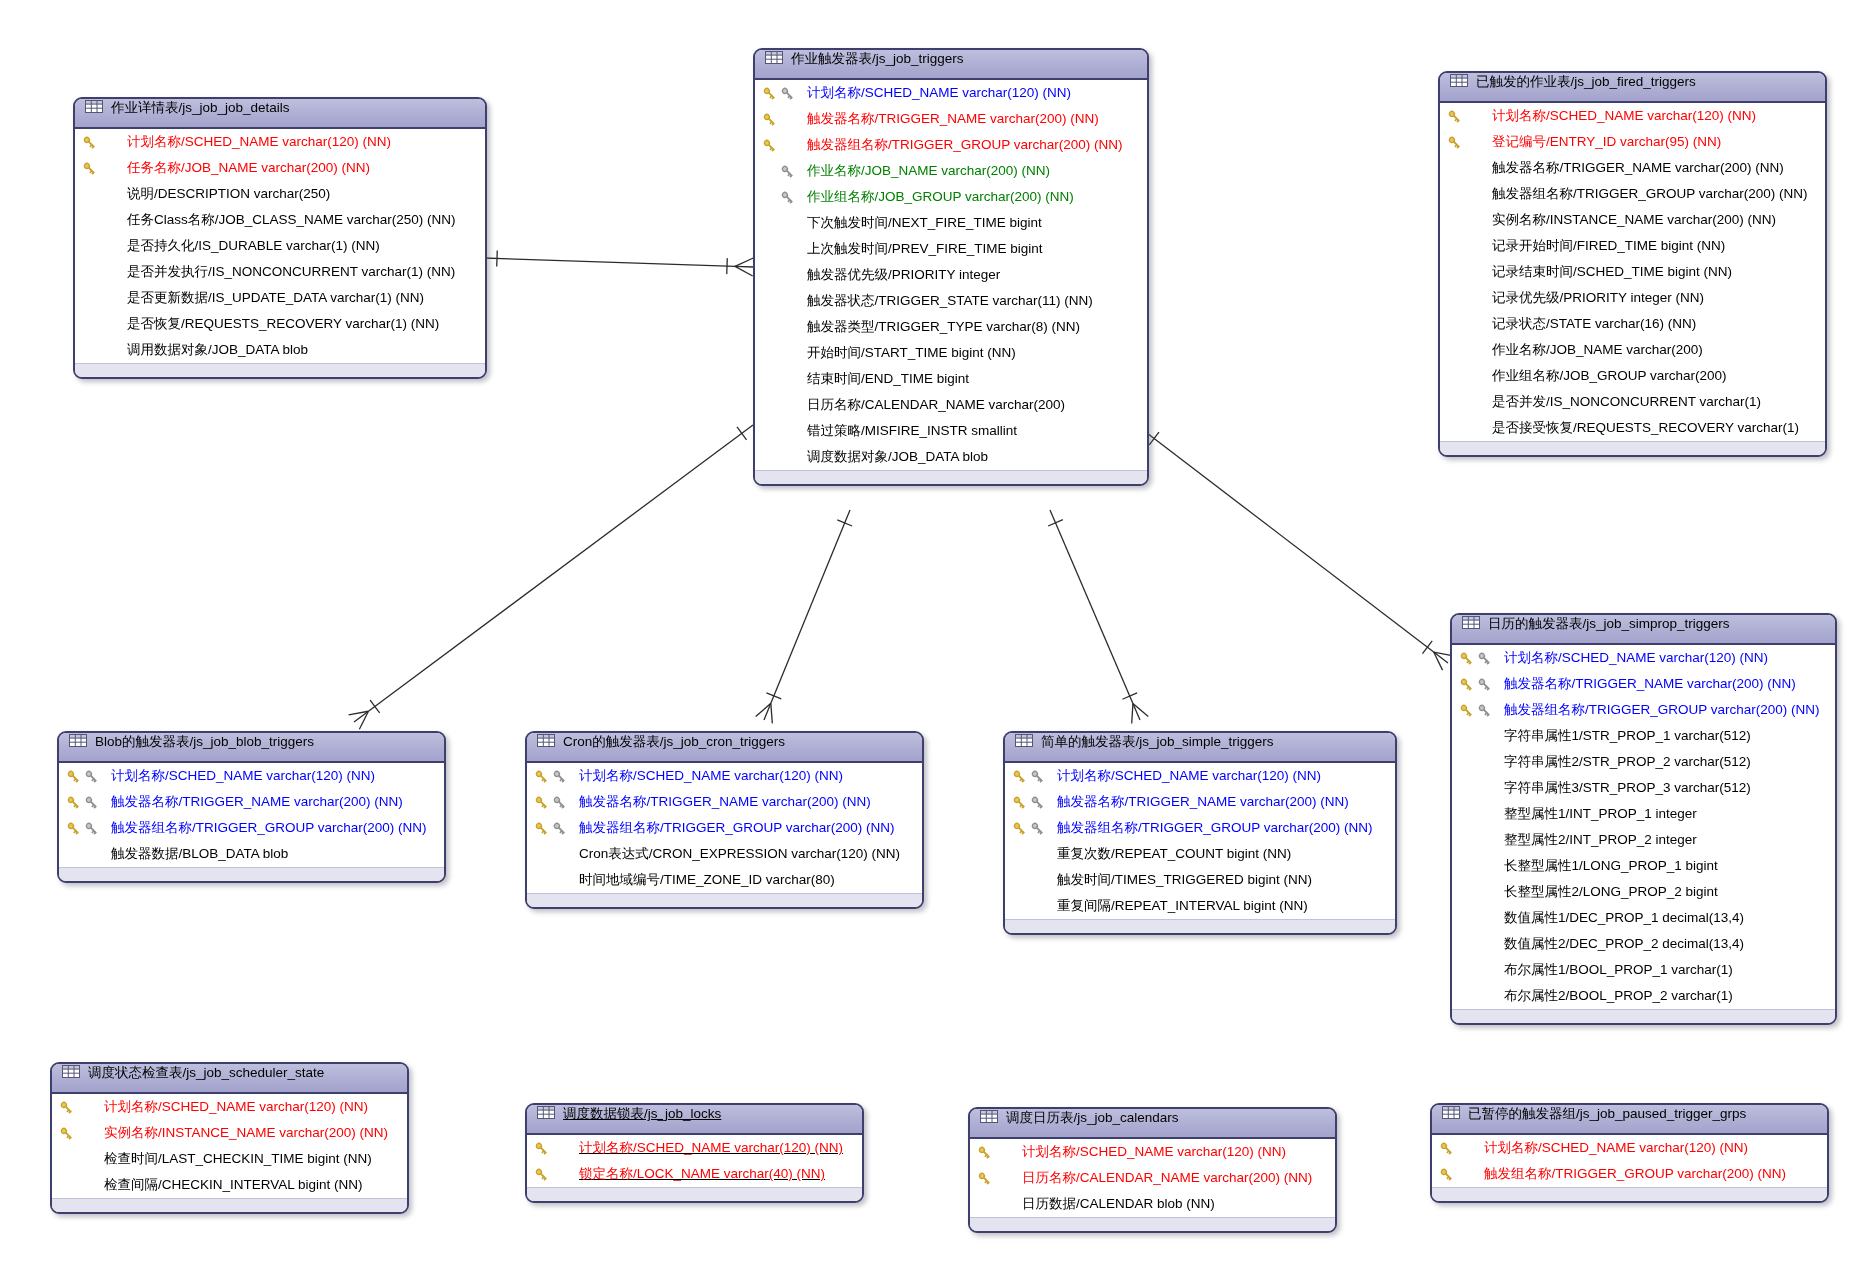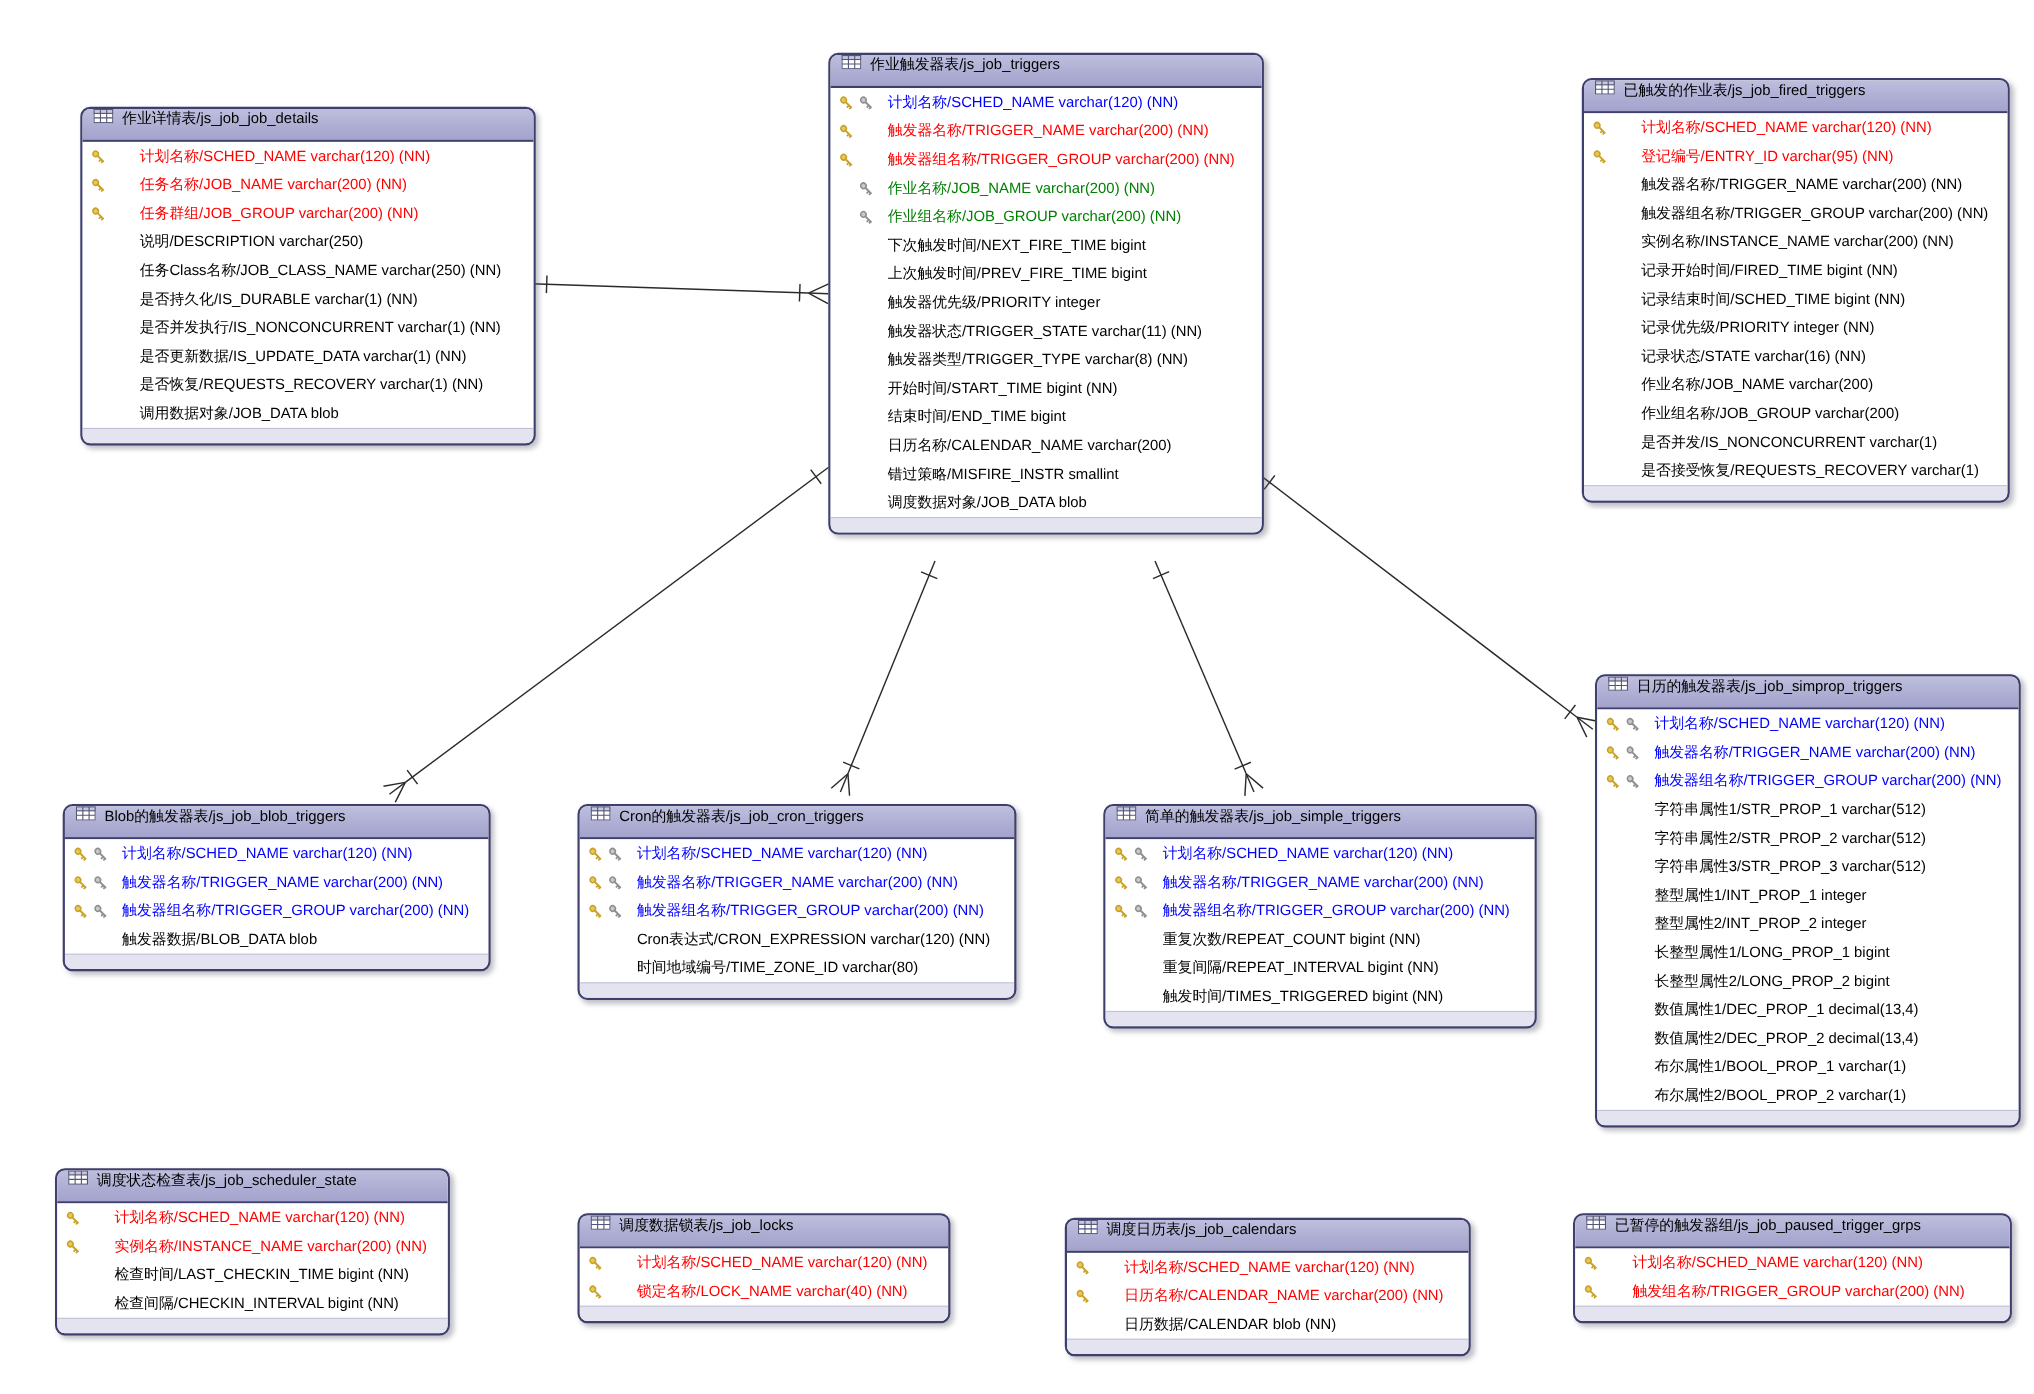--- a/index.html
+++ b/index.html
@@ -107,29 +107,20 @@
   <div class="row">
     <span class="ftext c-pk">任务名称/JOB_NAME varchar(200) (NN)</span>
   <span class="k1"><svg width="16" height="16" viewBox="0 0 16 16">
               <g transform="rotate(45 8 8)">
                 <circle cx="3.6" cy="8" r="2.5" fill="#E8C85A" stroke="#C9A227" stroke-width="1.4"></circle>
                 <path d="M6.2 8 H14" stroke="#C9A227" stroke-width="1.8" fill="none"></path>
                 <path d="M10.6 8 v2.8 M13 8 v2.2" stroke="#C9A227" stroke-width="1.6" fill="none"></path>
               </g>
             </svg></span></div>
 
-  <div class="row">
-    <span class="ftext c-pk">任务群组/JOB_GROUP varchar(200) (NN)</span>
-  <span class="k1"><svg width="16" height="16" viewBox="0 0 16 16">
-              <g transform="rotate(45 8 8)">
-                <circle cx="3.6" cy="8" r="2.5" fill="#E8C85A" stroke="#C9A227" stroke-width="1.4"></circle>
-                <path d="M6.2 8 H14" stroke="#C9A227" stroke-width="1.8" fill="none"></path>
-                <path d="M10.6 8 v2.8 M13 8 v2.2" stroke="#C9A227" stroke-width="1.6" fill="none"></path>
-              </g>
-            </svg></span></div>
 
   <div class="row">
     <span class="ftext c-plain">说明/DESCRIPTION varchar(250)</span>
   </div>
 
   <div class="row">
     <span class="ftext c-plain">任务Class名称/JOB_CLASS_NAME varchar(250) (NN)</span>
   </div>
 
   <div class="row">
@@ -649,26 +640,26 @@
                 <path d="M6.2 8 H14" stroke="#8F8F8F" stroke-width="1.8" fill="none"></path>
                 <path d="M10.6 8 v2.8 M13 8 v2.2" stroke="#8F8F8F" stroke-width="1.6" fill="none"></path>
               </g>
             </svg></span></div>
 
   <div class="row">
     <span class="ftext c-plain">重复次数/REPEAT_COUNT bigint (NN)</span>
   </div>
 
   <div class="row">
+    <span class="ftext c-plain">触发时间/TIMES_TRIGGERED bigint (NN)</span>
+  </div>
+
+  <div class="row">
     <span class="ftext c-plain">重复间隔/REPEAT_INTERVAL bigint (NN)</span>
   </div>
-
-  <div class="row">
-    <span class="ftext c-plain">触发时间/TIMES_TRIGGERED bigint (NN)</span>
-  </div>
 </div>
     <div class="ftr"></div>
   </div>
 
   <div class="ertable" style="left: 50px; top: 1062px; width: 355px;">
     <div class="hdr">
       <span class="ticon"><svg width="18" height="13" viewBox="0 0 18 13">
             <rect x="0.5" y="0.5" width="17" height="12" fill="#ffffff" stroke="#55557a"></rect>
             <rect x="0.5" y="0.5" width="17" height="3.6" fill="#c7c7da" stroke="#55557a"></rect>
             <line x1="6.3" y1="0.5" x2="6.3" y2="12.5" stroke="#55557a"></line>
@@ -702,21 +693,21 @@
     <span class="ftext c-plain">检查时间/LAST_CHECKIN_TIME bigint (NN)</span>
   </div>
 
   <div class="row">
     <span class="ftext c-plain">检查间隔/CHECKIN_INTERVAL bigint (NN)</span>
   </div>
 </div>
     <div class="ftr"></div>
   </div>
 
-  <div class="ertable" style="left: 525px; top: 1103px; width: 335px;">
+  <div class="ertable" style="left: 525px; top: 1103px; width: 335px; text-decoration: underline;">
     <div class="hdr">
       <span class="ticon"><svg width="18" height="13" viewBox="0 0 18 13">
             <rect x="0.5" y="0.5" width="17" height="12" fill="#ffffff" stroke="#55557a"></rect>
             <rect x="0.5" y="0.5" width="17" height="3.6" fill="#c7c7da" stroke="#55557a"></rect>
             <line x1="6.3" y1="0.5" x2="6.3" y2="12.5" stroke="#55557a"></line>
             <line x1="12" y1="0.5" x2="12" y2="12.5" stroke="#55557a"></line>
             <line x1="0.5" y1="8.2" x2="17.5" y2="8.2" stroke="#55557a"></line>
           </svg></span>
       <span class="ttitle">调度数据锁表/js_job_locks</span>
     </div>

